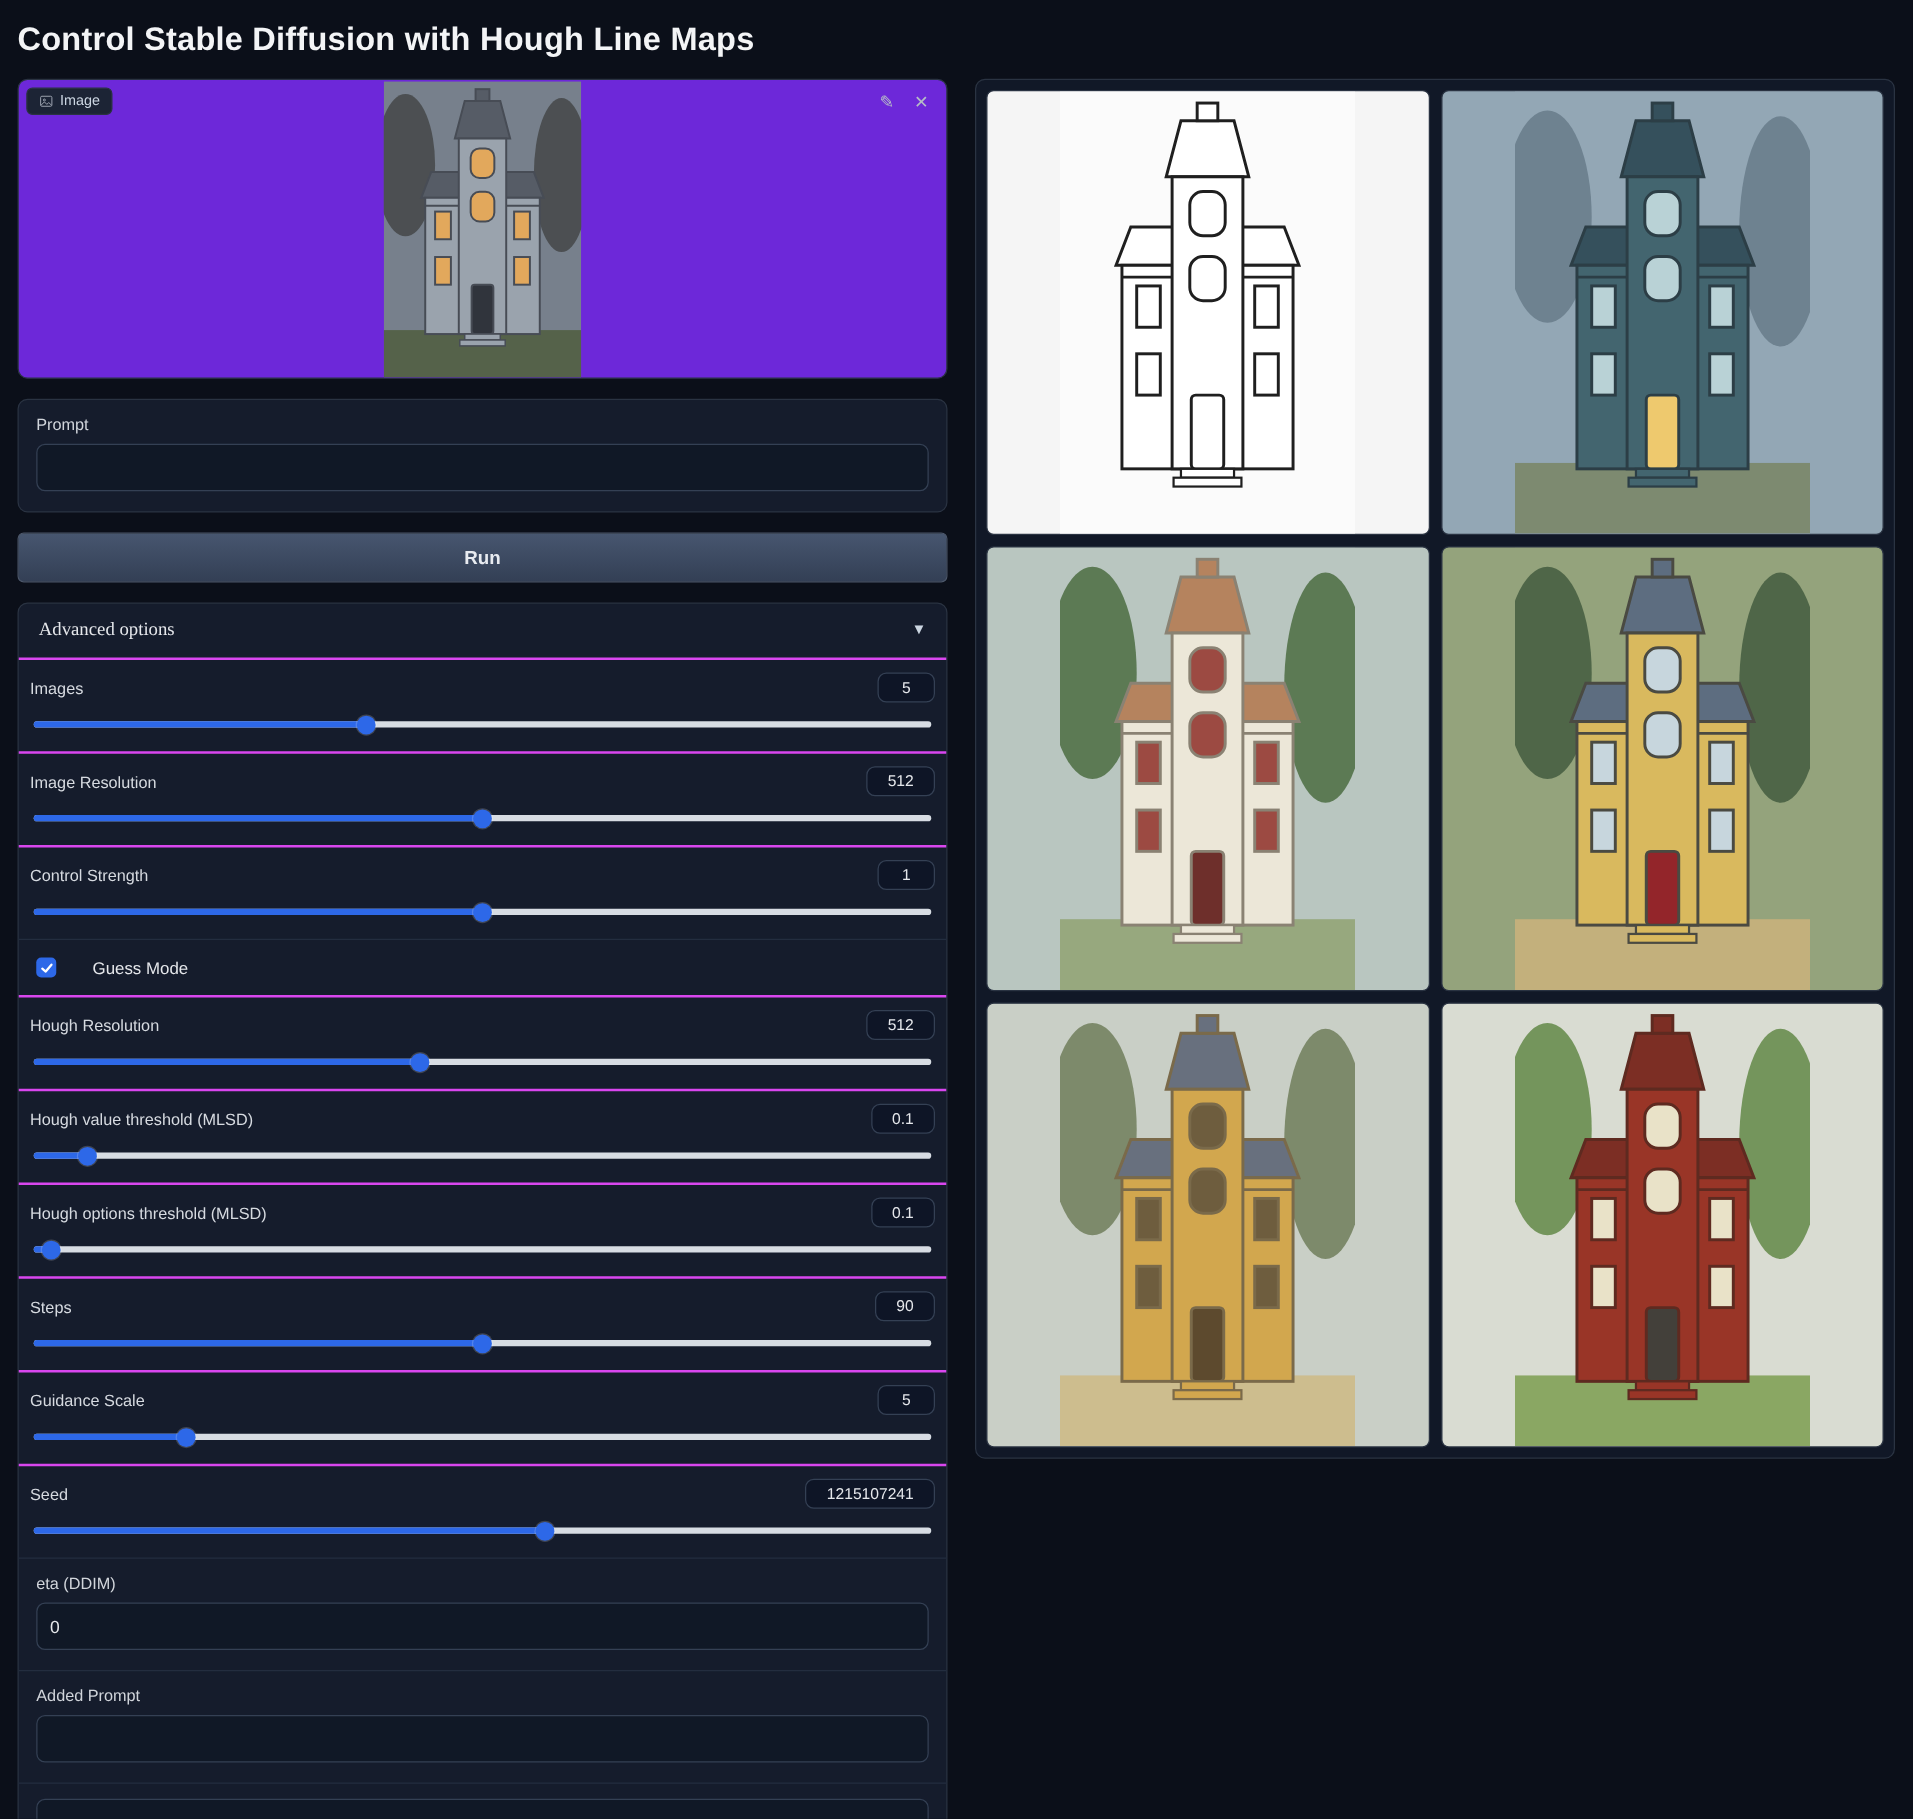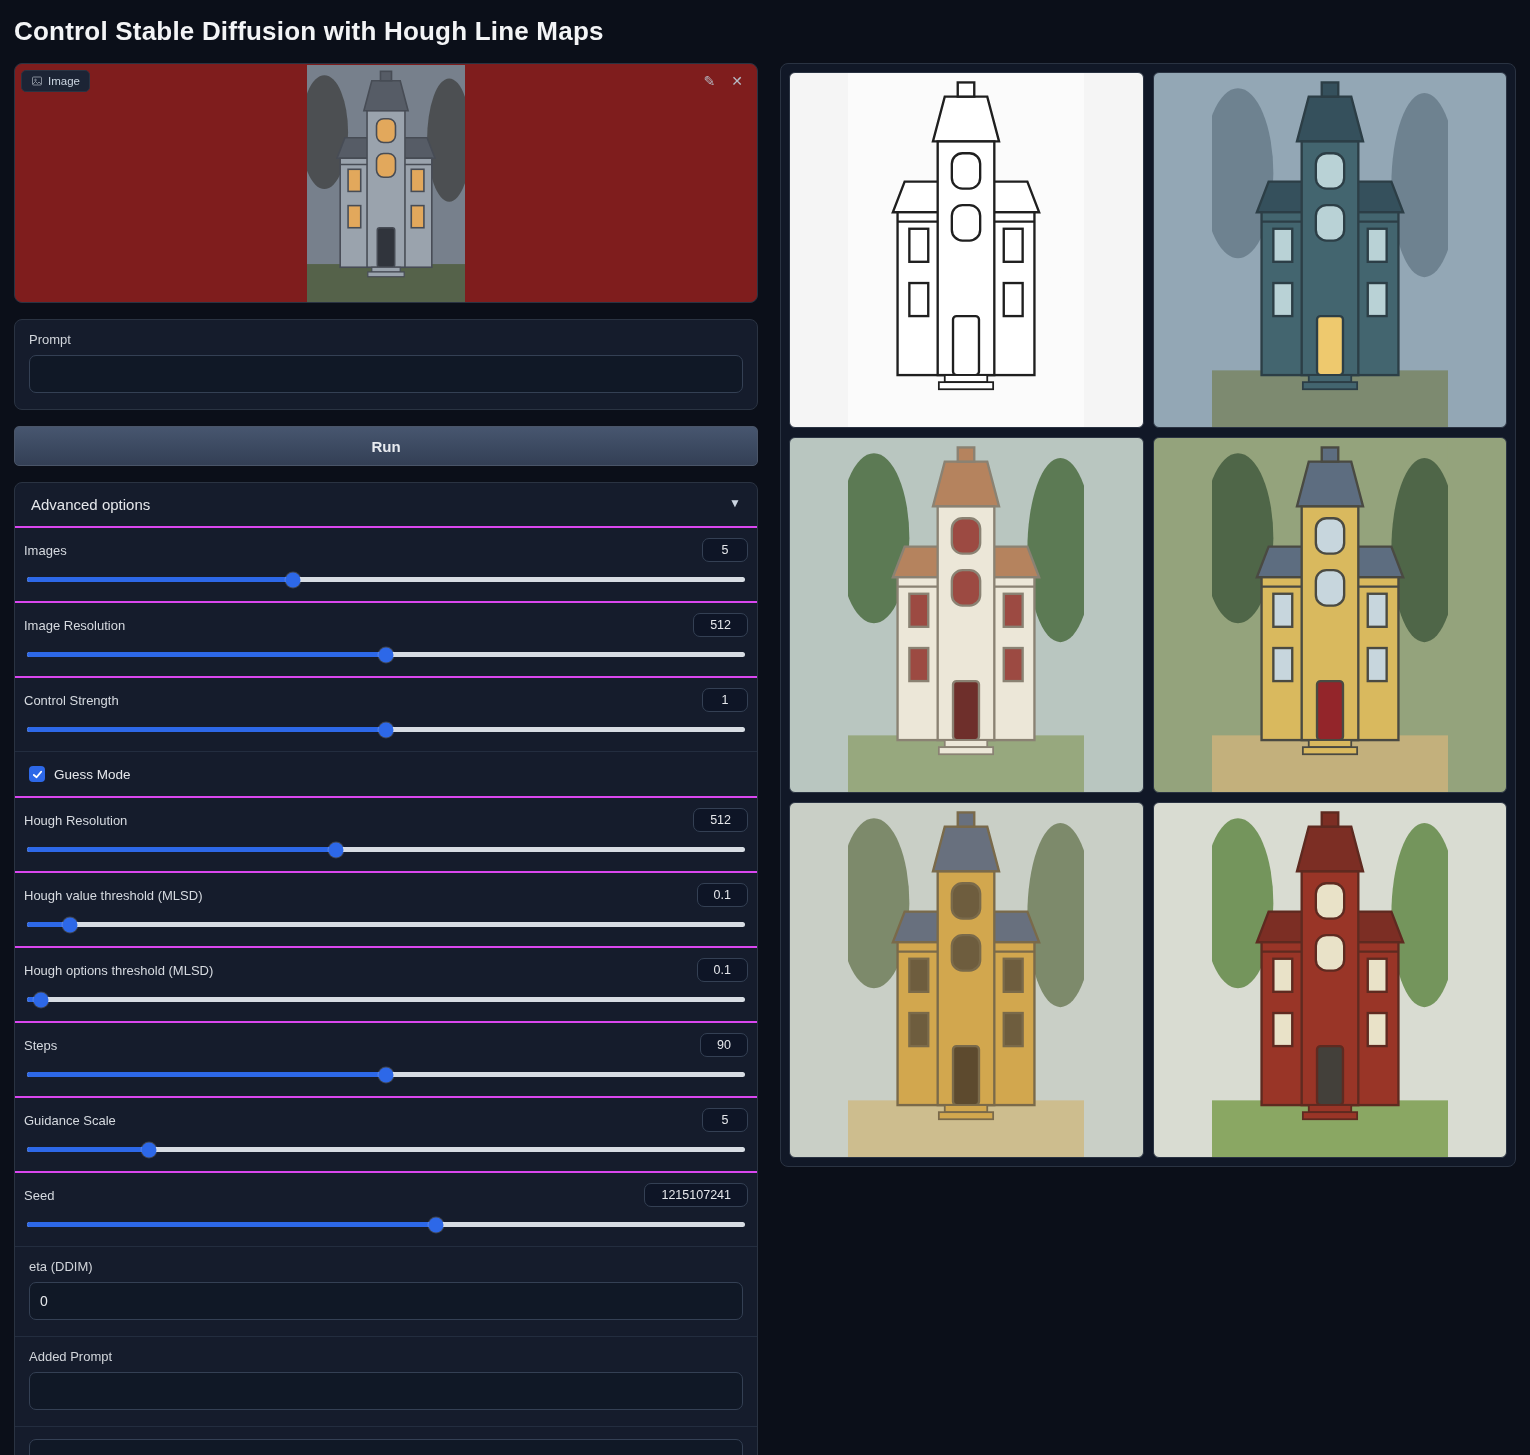--- a/index.html
+++ b/index.html
@@ -11,21 +11,21 @@
   }
   .page { padding:10px 14px; }
   h1 { font-size:26px; font-weight:700; color:#f3f4f6; margin:6px 0 16px; letter-spacing:.2px; }
   .layout { display:flex; gap:22px; align-items:flex-start; }
   .left  { width:744px; flex:none; display:flex; flex-direction:column; gap:16px; }
   .right { flex:1; }
 
   .block { background:#151c2c; border:1px solid #2a3342; border-radius:8px; position:relative; }
 
   
-  .image-block { height:240px; display:flex; align-items:center; justify-content:center; background:#7f1d1d; }
+  .image-block { height:240px; display:flex; align-items:center; justify-content:center; background:#6d28d9; }
   .photo { width:182px; height:237px; }
   svg.house { display:block; width:100%; height:100%; }
   .badge {
     position:absolute; top:6px; left:6px; z-index:2;
     display:flex; align-items:center; gap:5px;
     padding:4px 9px; background:#1c2435; border:1px solid #2a3342;
     border-radius:5px; font-size:11.5px; color:#cbd5e1;
   }
   .badge svg { width:12px; height:12px; stroke:#9ca3af; fill:none; stroke-width:1.6; }
   .icon-btns { position:absolute; top:8px; right:12px; z-index:2; display:flex; gap:12px; }
@@ -40,42 +40,42 @@
   }
 
   
   .run-btn {
     width:100%; height:40px; border-radius:5px; cursor:pointer;
     border:1px solid #4a5568; background:linear-gradient(180deg,#47566f,#333f55);
     color:#e8ebf0; font-size:15px; font-weight:700; font-family:inherit;
   }
 
   
-  .acc-header { display:flex; justify-content:space-between; padding:13px 16px; cursor:pointer; }
+  .acc-header { display:flex; justify-content:space-between; padding:13px 16px; cursor:pointer;font-family:Liberation Serif, serif; }
   .acc-title { font-size:15px; color:#e5e7eb; }
   .arrow { color:#cbd5e1; font-size:12px; }
 
   .ctl { padding:10px 9px 12px; border-top:2px solid #d946ef; }
   .ctl-head { display:flex; justify-content:space-between; align-items:center; }
   .ctl-label { font-size:13px; color:#d6dae0; }
   .ctl-value {
     min-width:46px; text-align:center; padding:4px 16px; font-size:12.5px; color:#e5e7eb;
     background:#0e1526; border:1px solid #344054; border-radius:7px;
   }
   .track { position:relative; height:5px; border-radius:4px; background:#d7dce3; margin:15px 3px 7px; cursor:pointer; }
   .fill  { height:100%; border-radius:4px; background:#2d68e8; width:var(--p,0%); }
   .thumb {
     position:absolute; top:50%; left:var(--p,0%); width:15px; height:15px; border-radius:50%;
     background:#2d68e8; transform:translate(-50%,-50%); box-shadow:0 0 0 1px rgba(255,255,255,.18); cursor:grab;
   }
 
   .checkbox-row { display:flex; align-items:center; gap:9px; padding:14px; border-top:1px solid #232d3f; cursor:pointer; }
   .cbx { width:16px; height:16px; border-radius:4px; background:#2d68e8; display:flex; align-items:center; justify-content:center; flex:none; }
   .cbx svg { width:11px; height:11px; }
-  .cbx-label { font-size:13.5px; color:#e5e7eb; }
+  .cbx-label { font-size:13.5px; color:#e5e7eb;margin-left:20px; }
 
   .input-ctl { padding:12px 14px 16px; border-top:1px solid #232d3f; }
 
   
   .gallery {
     background:#111827; border:1px solid #2a3342; border-radius:8px;
     padding:8px; display:grid; grid-template-columns:1fr 1fr; gap:9px;
   }
   .cell {
     height:356px; border-radius:6px; overflow:hidden; border:1px solid #2a3342;

